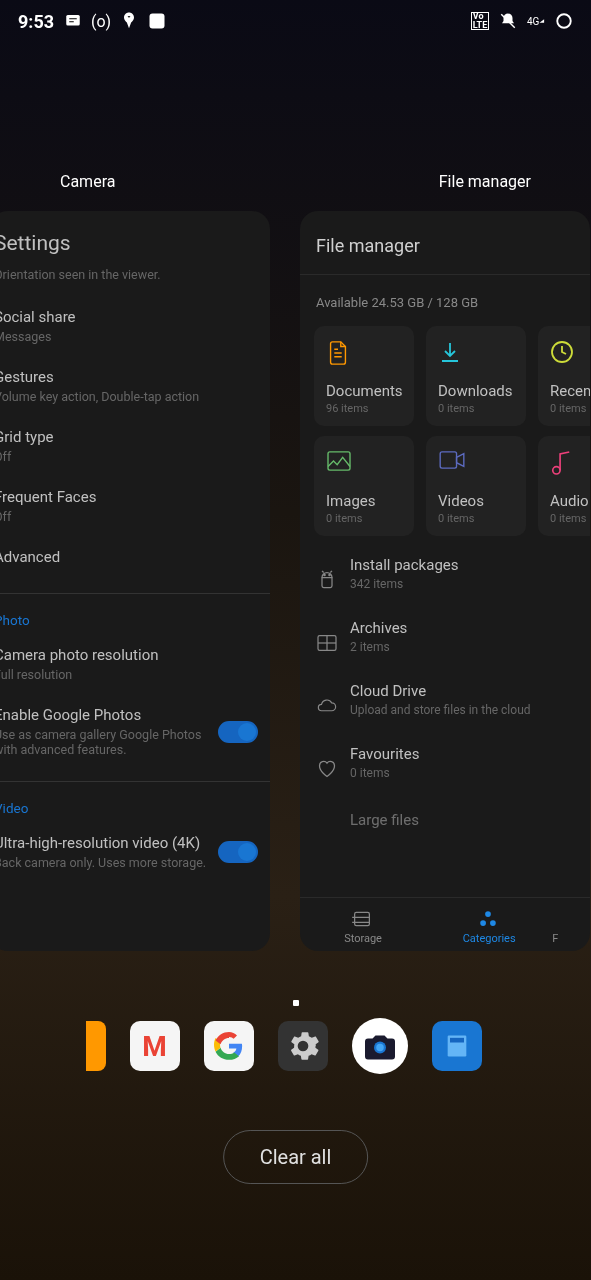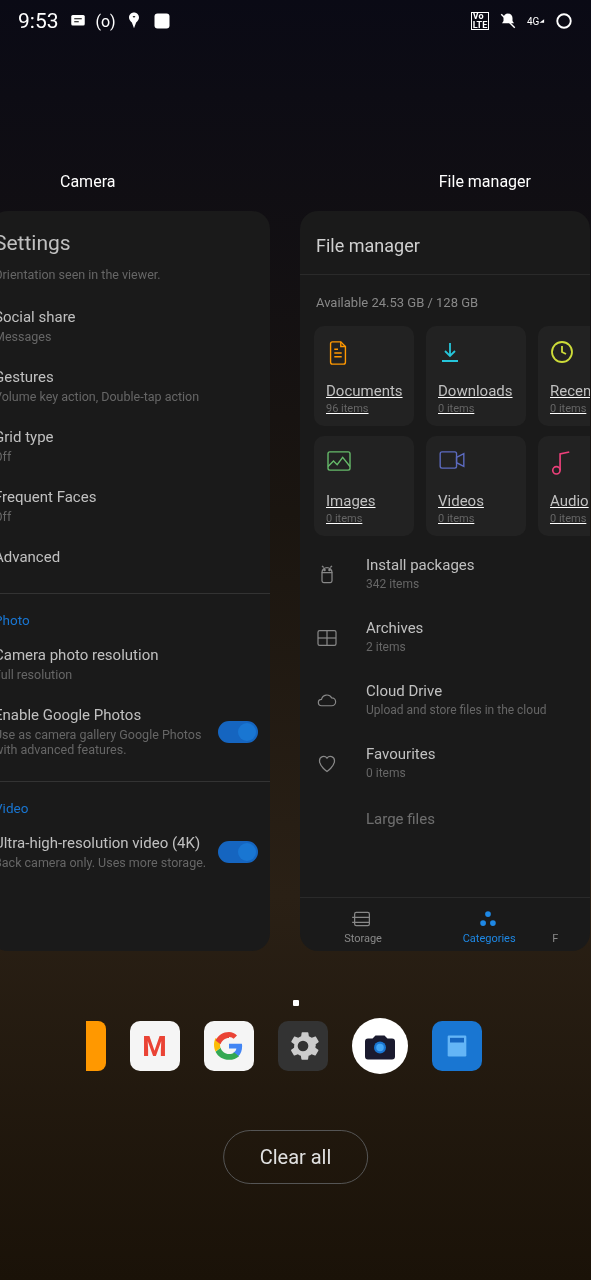--- a/index.html
+++ b/index.html
@@ -27,22 +27,22 @@
       height: 42px;
     }
     
     .status-left {
       display: flex;
       align-items: center;
       gap: 10px;
     }
     
     .status-time {
-      font-size: 21px;
-      font-weight: 400;
+      font-size: 18px;
+      font-weight: 700;
     }
     
     .status-icon {
       width: 18px;
       height: 18px;
       display: flex;
       align-items: center;
       justify-content: center;
       font-size: 16px;
     }
@@ -187,21 +187,20 @@
       overflow: hidden;
     }
     
     .fm-cell {
       width: 100px;
       height: 100px;
       background: #222;
       border-radius: 10px;
       padding: 14px 12px 12px 12px;
       flex-shrink: 0;
-      text-decoration: underline;
     }
     
     .fm-cell-icon {
       width: 26px;
       height: 26px;
       margin-bottom: 16px;
     }
     
     .fm-cell-title {
       font-size: 15px;
@@ -213,22 +212,22 @@
       font-size: 11px;
       color: #666;
     }
     
     .fm-list {
       padding: 6px 16px 0 16px;
     }
     
     .fm-list-item {
       display: flex;
-      align-items: center;
-      gap: 28px;
+      align-items: flex-end;
+      gap: 12px;
       padding: 14px 0;
     }
     
     .fm-list-icon {
       width: 22px;
       height: 22px;
       display: flex;
       align-items: center;
       justify-content: center;
       margin-top: 2px;

